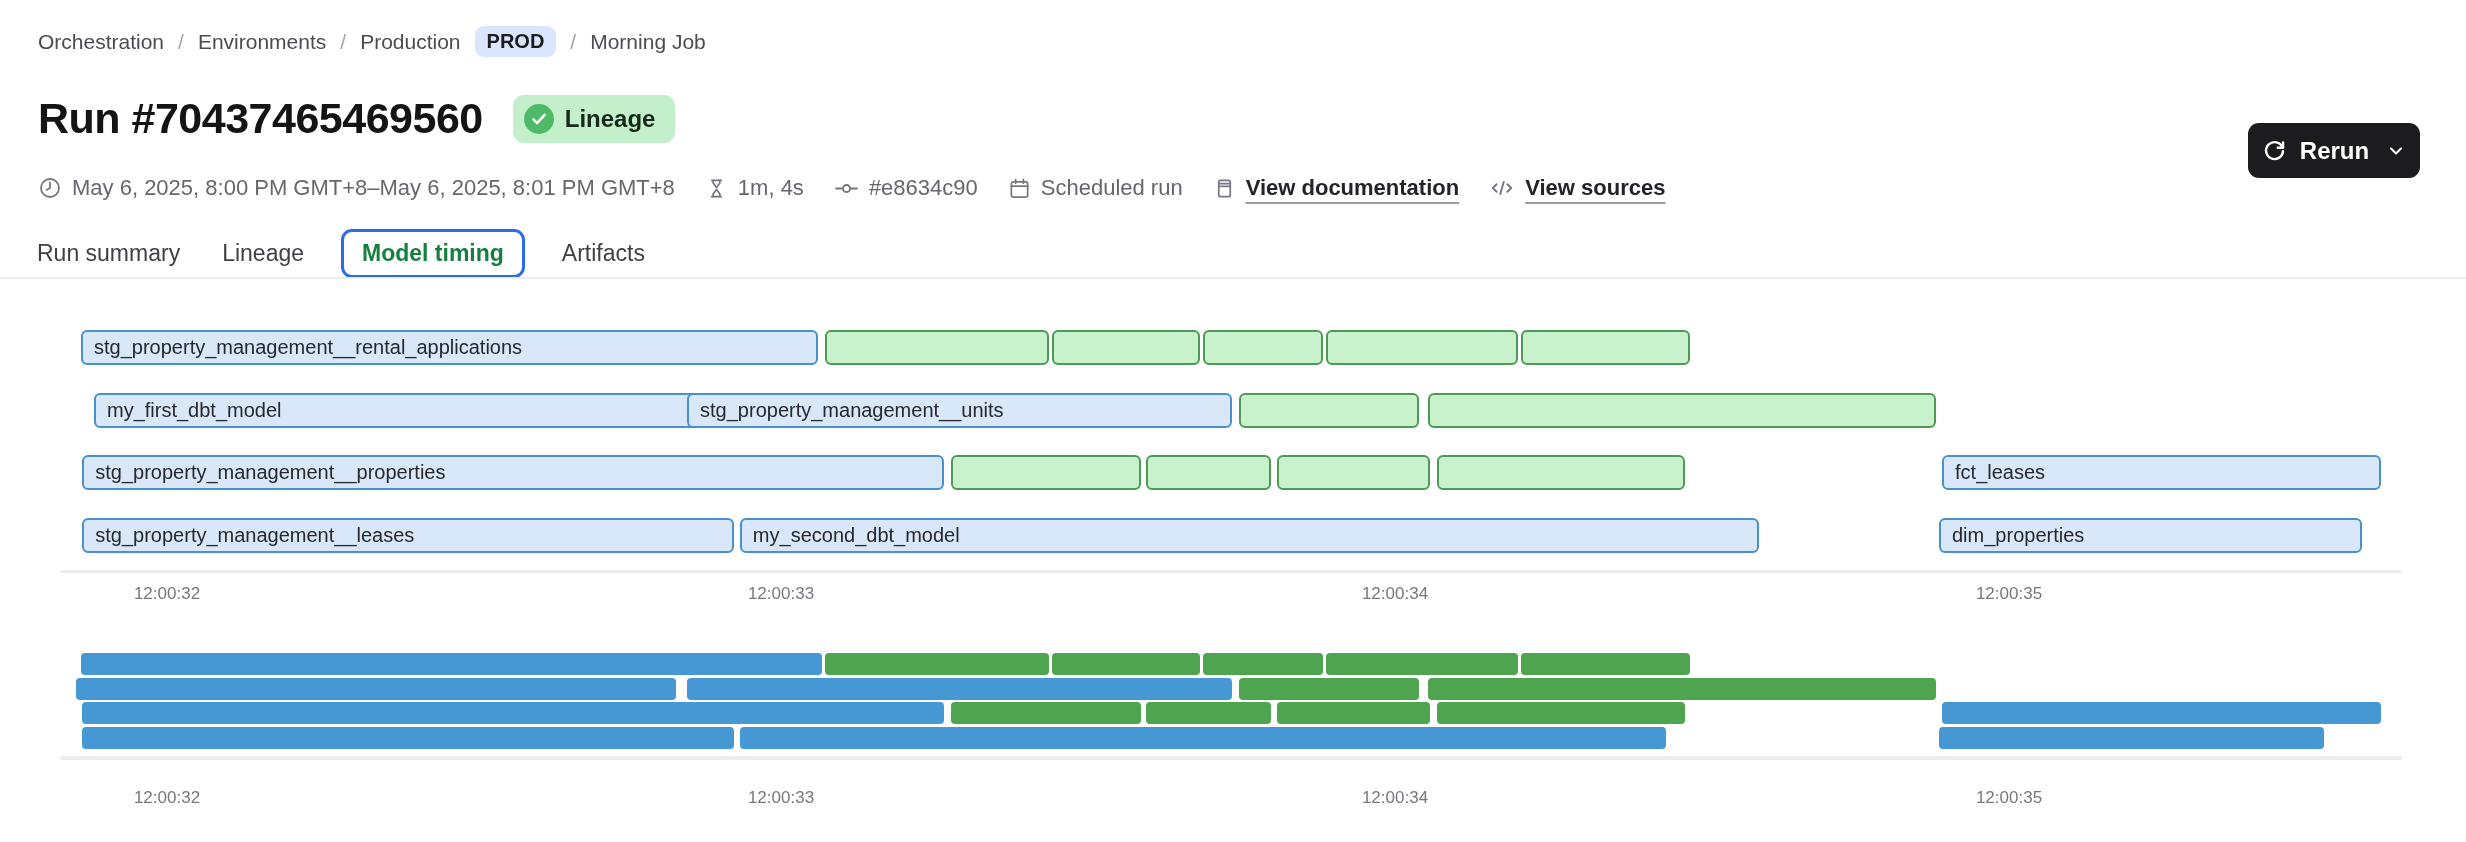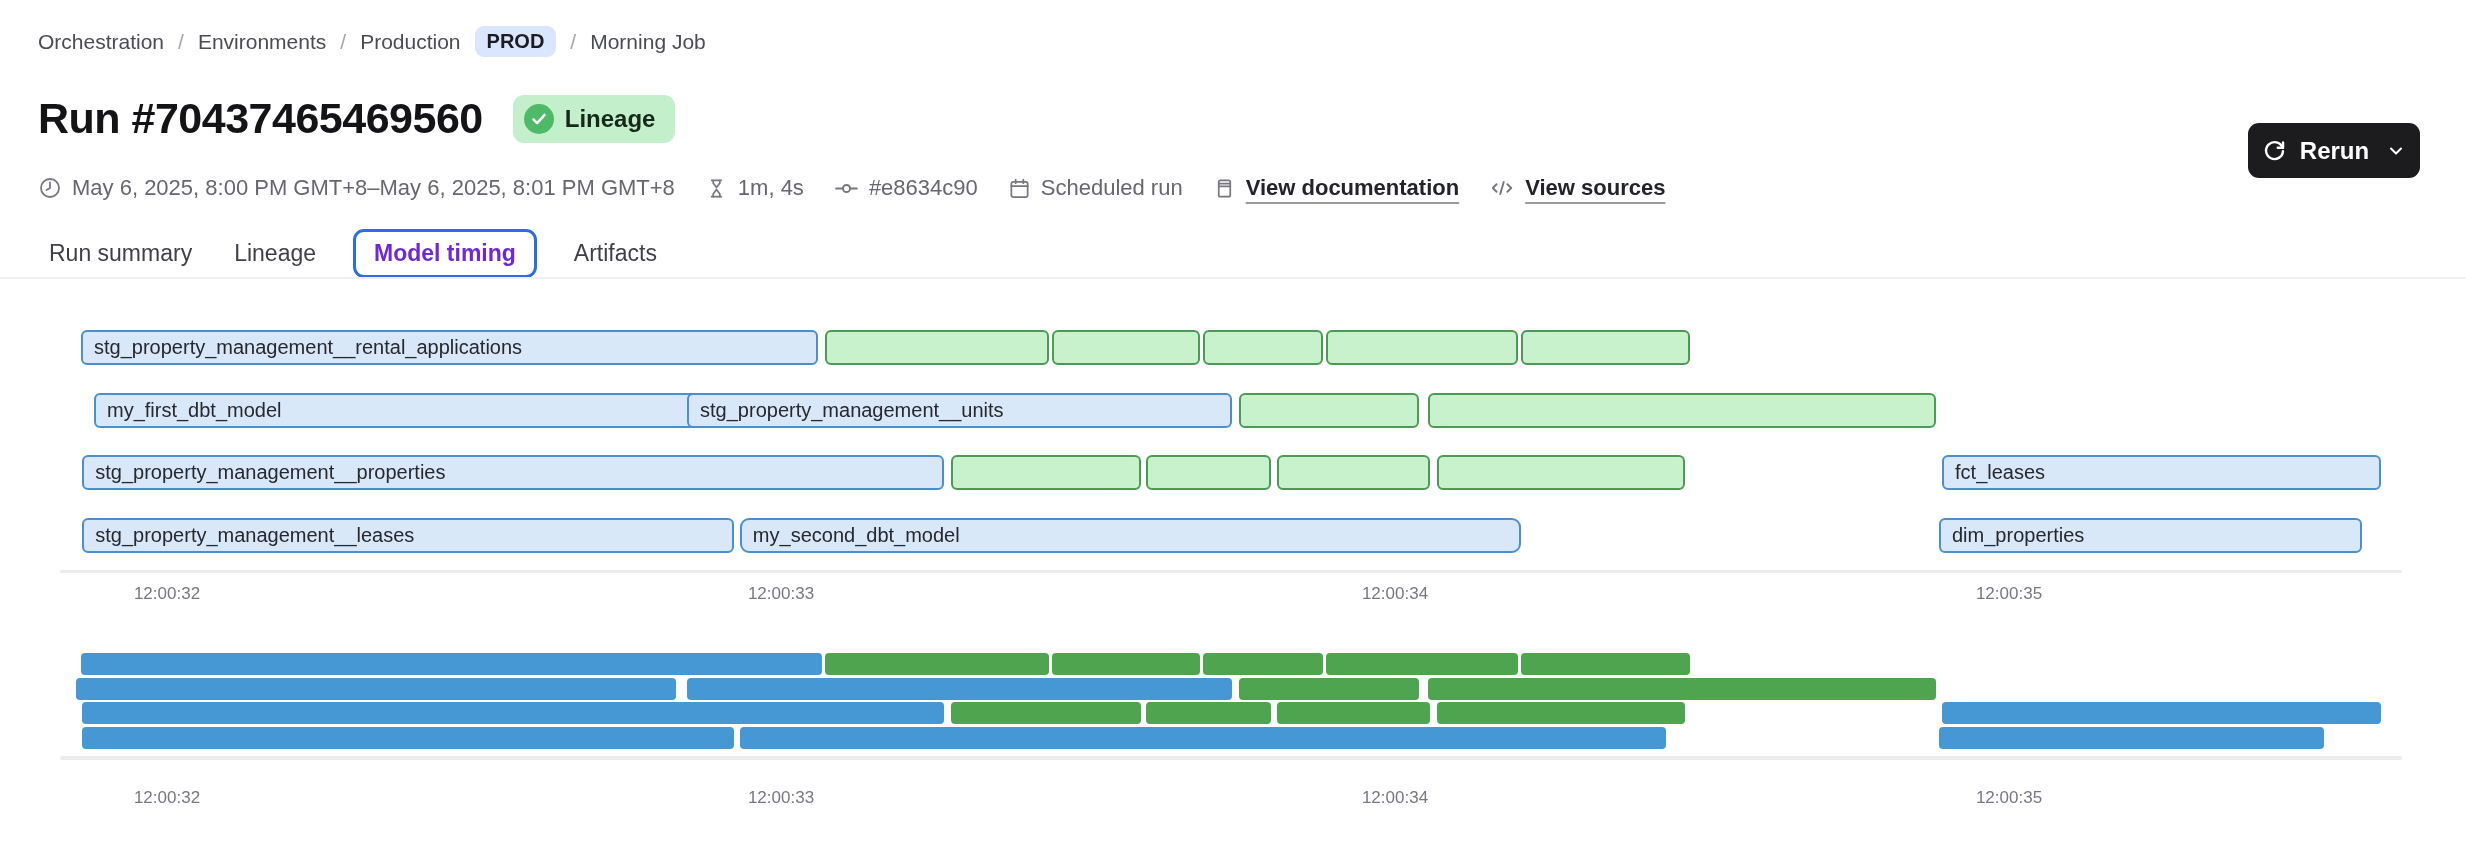--- a/index.html
+++ b/index.html
@@ -68,28 +68,28 @@
   .meta-link {
     color: #232329; font-weight: 600; cursor: pointer;
     text-decoration: underline;
     text-decoration-color: #9a9aa2;
     text-decoration-thickness: 2px;
     text-underline-offset: 7px;
   }
 
   
   .tabs {
-    position: absolute; left: 44px; top: 226px;
+    position: absolute; left: 32px; top: 226px;
     display: flex; align-items: center; gap: 32px;
     font-size: 23px; color: #3f3f46;
   }
   .tab { padding: 11px 2px; cursor: pointer; border: 3px solid transparent; }
   .tab.active {
     border: 3px solid #2c6ce8; border-radius: 11px;
-    padding: 8px 18px; font-weight: 700; color: #6d28d9; background: #ffffff;
+    padding: 8px 18px; font-weight: 700; color: #15803d; background: #ffffff;
   }
   .tabs-divider {
     position: absolute; left: 0; top: 277px;
     width: 2466px; height: 2px; background: #efeff1;
   }
 
   
   .chart-layer { position: absolute; left: 0; top: 0; width: 2466px; height: 842px; }
   .bar {
     position: absolute; border-radius: 6px;
@@ -274,21 +274,21 @@
       <div class="bar green" style="left: 1436.75px; top: 455px; width: 248.056px; height: 35px;"></div>
       <div class="mbar green" style="left: 1436.75px; top: 702.4px; width: 248.056px; height: 22px;"></div>
       <div class="bar blue" style="left: 1942.07px; top: 455px; width: 439.01px; height: 35px;">
         <span class="bar-label">fct_leases</span>
       </div>
       <div class="mbar blue" style="left: 1942.07px; top: 702.4px; width: 439.01px; height: 22px;"></div>
       <div class="bar blue" style="left: 82.268px; top: 517.5px; width: 651.454px; height: 35px;">
         <span class="bar-label">stg_property_management__leases</span>
       </div>
       <div class="mbar blue" style="left: 82.268px; top: 727.1px; width: 651.454px; height: 22px;"></div>
-      <div class="bar blue" style="left: 739.862px; top: 517.5px; width: 781px; height: 35px; border-radius: 9px;">
+      <div class="bar blue" style="left: 739.862px; top: 517.5px; width: 1019px; height: 35px;">
         <span class="bar-label">my_second_dbt_model</span>
       </div>
       <div class="mbar blue" style="left: 739.862px; top: 727.1px; width: 925.912px; height: 22px;"></div>
       <div class="bar blue" style="left: 1939px; top: 517.5px; width: 423px; height: 35px;">
         <span class="bar-label">dim_properties</span>
       </div>
       <div class="mbar blue" style="left: 1939px; top: 727.1px; width: 384.978px; height: 22px;"></div>
       <div class="tick" style="left: 167px; top: 584px;">12:00:32</div>
       <div class="tick" style="left: 781px; top: 584px;">12:00:33</div>
       <div class="tick" style="left: 1395px; top: 584px;">12:00:34</div>

